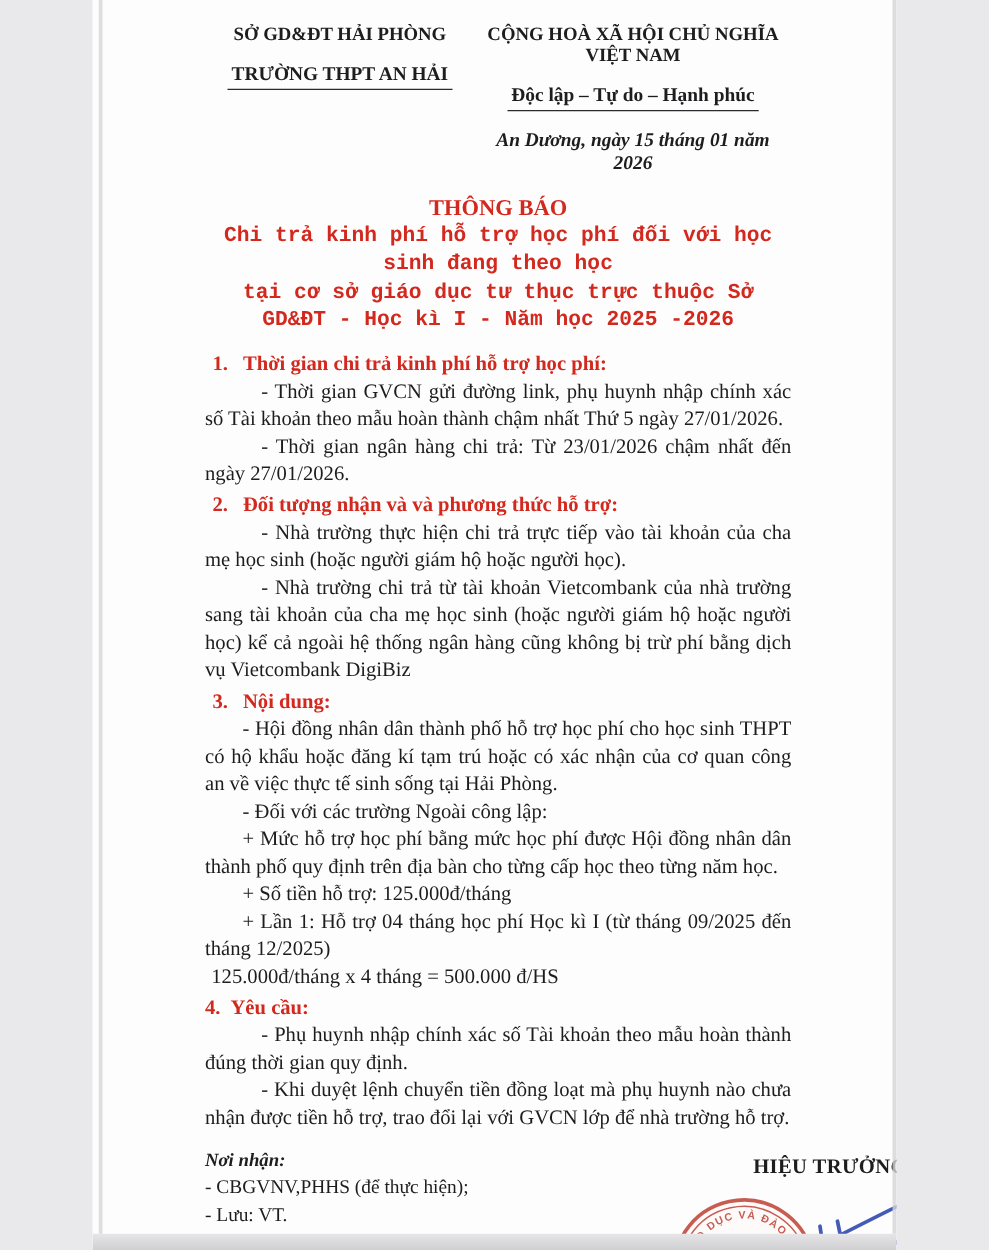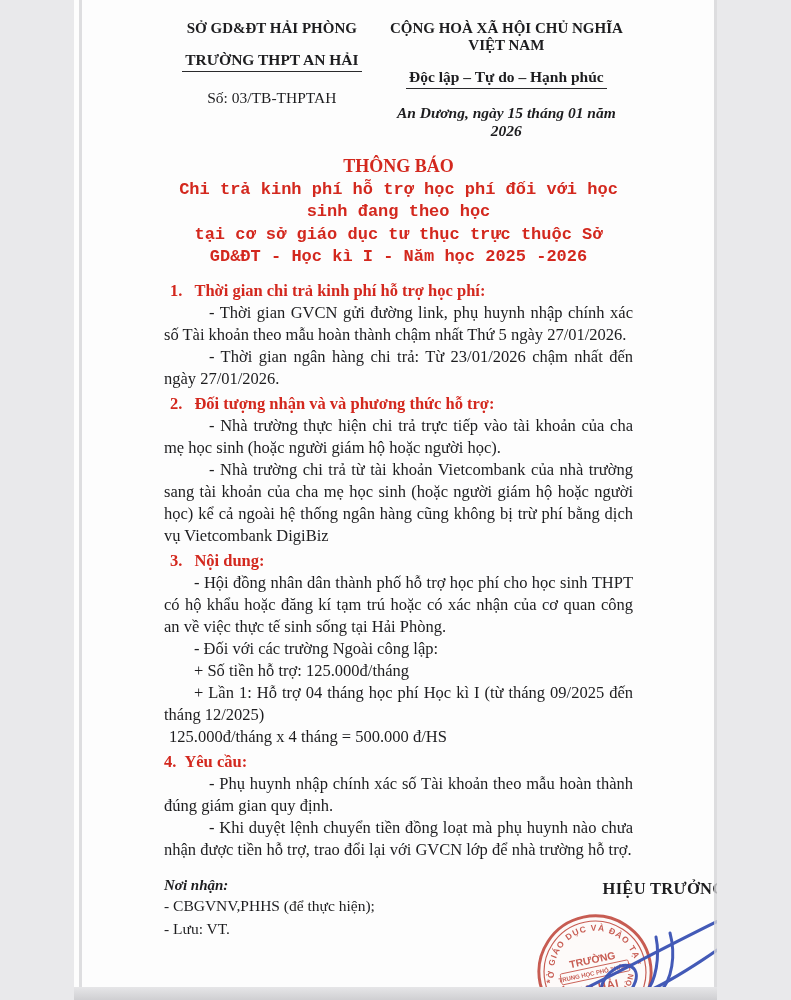--- a/index.html
+++ b/index.html
@@ -60,21 +60,20 @@
 
 <div class="page">
   <div class="content">
 
     <div class="doc-header">
       <div class="h-left">
         <div class="h-l1">SỞ GD&amp;ĐT HẢI PHÒNG</div>
         <div class="h-l2">
           <span class="u-line">TRƯỜNG THPT AN HẢI</span>
         </div>
-        <div class="doc-number">Số: 03/TB-THPTAH</div>
       </div>
       <div class="h-right">
         <div class="h-l1">CỘNG HOÀ XÃ HỘI CHỦ NGHĨA VIỆT NAM</div>
         <div class="h-l2">
           <span class="u-line">Độc lập – Tự do – Hạnh phúc</span>
         </div>
         <div class="place-date">An Dương, ngày 15 tháng 01 năm 2026</div>
       </div>
     </div>
 
@@ -96,28 +95,29 @@
         <span class="sec-num">2.</span><span class="sec-title">Đối tượng nhận và và phương thức hỗ trợ:</span>
       </div>
       <div class="para">- Nhà trường thực hiện chi trả trực tiếp vào tài khoản của cha mẹ học sinh (hoặc người giám hộ hoặc người học).</div>
       <div class="para">- Nhà trường chi trả từ tài khoản Vietcombank của nhà trường sang tài khoản của cha mẹ học sinh (hoặc người giám hộ hoặc người học) kể cả ngoài hệ thống ngân hàng cũng không bị trừ phí bằng dịch vụ Vietcombank DigiBiz</div>
 
       <div class="sec-head ind">
         <span class="sec-num">3.</span><span class="sec-title">Nội dung:</span>
       </div>
       <div class="para ind30">- Hội đồng nhân dân thành phố hỗ trợ học phí cho học sinh THPT có hộ khẩu hoặc đăng kí tạm trú hoặc có xác nhận của cơ quan công an về việc thực tế sinh sống tại Hải Phòng.</div>
       <div class="para ind30">- Đối với các trường Ngoài công lập:</div>
+      <div class="para ind30">+ Mức hỗ trợ học phí bằng mức học phí được Hội đồng nhân dân thành phố quy định trên địa bàn cho từng cấp học theo từng năm học.</div>
       <div class="para ind30">+ Số tiền hỗ trợ: 125.000đ/tháng</div>
       <div class="para ind30">+ Lần 1: Hỗ trợ 04 tháng học phí Học kì I (từ tháng 09/2025 đến tháng 12/2025)</div>
       <div class="para ind5">125.000đ/tháng x 4 tháng = 500.000 đ/HS</div>
 
       <div class="sec-head noind">
         <span class="sec-num">4.</span><span class="sec-title">Yêu cầu:</span>
       </div>
-      <div class="para">- Phụ huynh nhập chính xác số Tài khoản theo mẫu hoàn thành đúng giám gian quy định.</div>
+      <div class="para">- Phụ huynh nhập chính xác số Tài khoản theo mẫu hoàn thành đúng thời gian quy định.</div>
       <div class="para">- Khi duyệt lệnh chuyển tiền đồng loạt mà phụ huynh nào chưa nhận được tiền hỗ trợ, trao đổi lại với GVCN lớp để nhà trường hỗ trợ.</div>
     </div>
 
     <div class="doc-footer">
       <div>
         <div class="recipients-label">Nơi nhận:</div>
         <div class="recipient">- CBGVNV,PHHS (để thực hiện);</div>
         <div class="recipient">- Lưu: VT.</div>
       </div>
 

